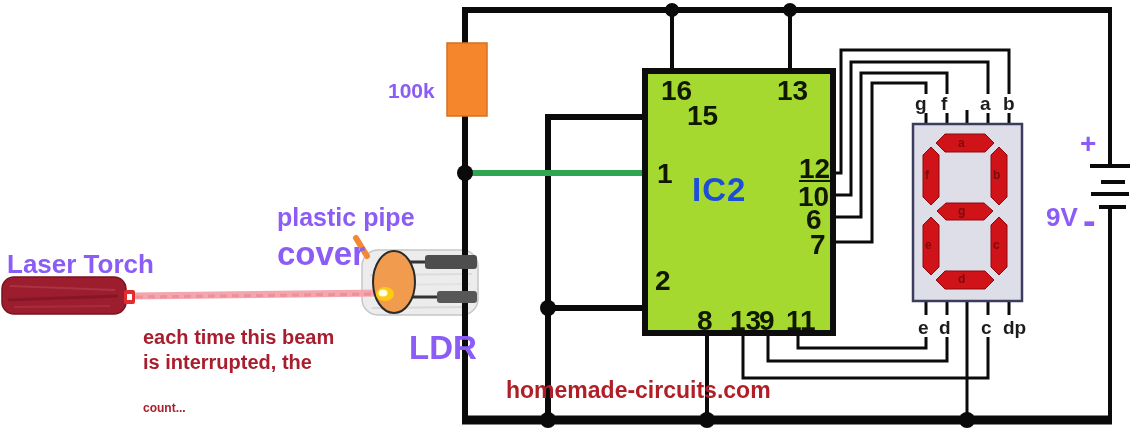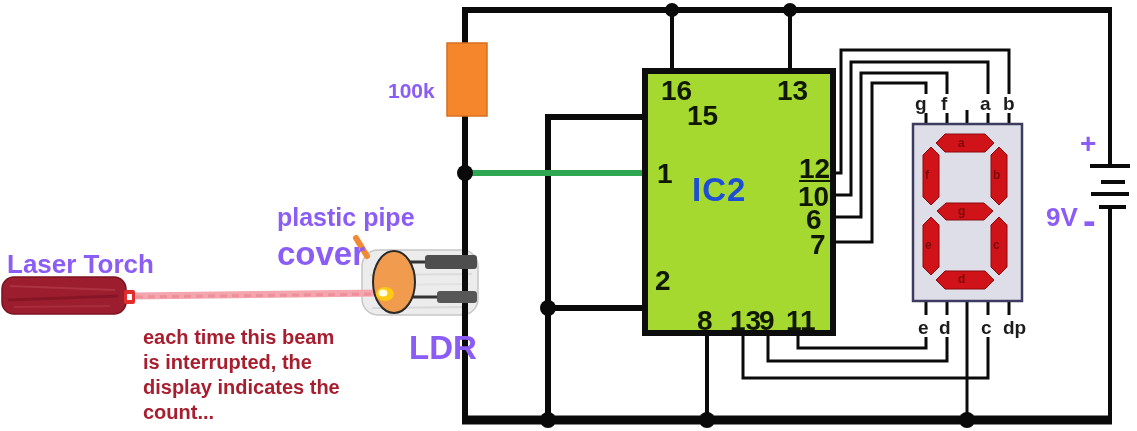--- a/index.html
+++ b/index.html
@@ -130,23 +130,23 @@
 
   <span class="lbl" style="left:277px;top:205px;font-size:25px;">plastic pipe</span>
   <span class="lbl" style="left:277px;top:237px;font-size:33px;">cover</span>
 
   <span class="lbl" style="left:363px;top:331px;font-size:33px;margin-left:46px;">LDR</span>
 
   <span class="lbl" style="left:388px;top:80px;font-size:21px;">100k</span>
 
   <span class="lbl note" style="left:143px;top:352px;font-size:20px;">is interrupted, the</span>
   <span class="lbl note" style="left:143px;top:327px;font-size:20px;">each time this beam</span>
-  <span class="lbl note" style="left:143px;top:377px;font-size:20px;">display indicates the</span>
-  <span class="lbl note" style="left:143px;top:402px;font-size:20px;">count...</span>
+  <span class="lbl note" style="left:143px;top:402px;font-size:12px;">count...</span>
 
+  <span class="lbl site" style="left:506px;top:379px;font-size:23px;">homemade-circuits.com</span>
 
   <span class="lbl ictext" style="left:692px;top:173px;font-size:33px;">IC2</span>
 
   <span class="lbl icpin" style="left:661px;top:77px;">16</span>
   <span class="lbl icpin" style="left:651px;top:102px;margin-left:36px;">15</span>
   <span class="lbl icpin" style="left:657px;top:160px;">1</span>
   <span class="lbl icpin" style="left:655px;top:267px;">2</span>
   <span class="lbl icpin" style="left:777px;top:77px;">13</span>
 
   <span class="lbl icpin" style="left:799px;top:155px;text-decoration:underline;">12</span>

